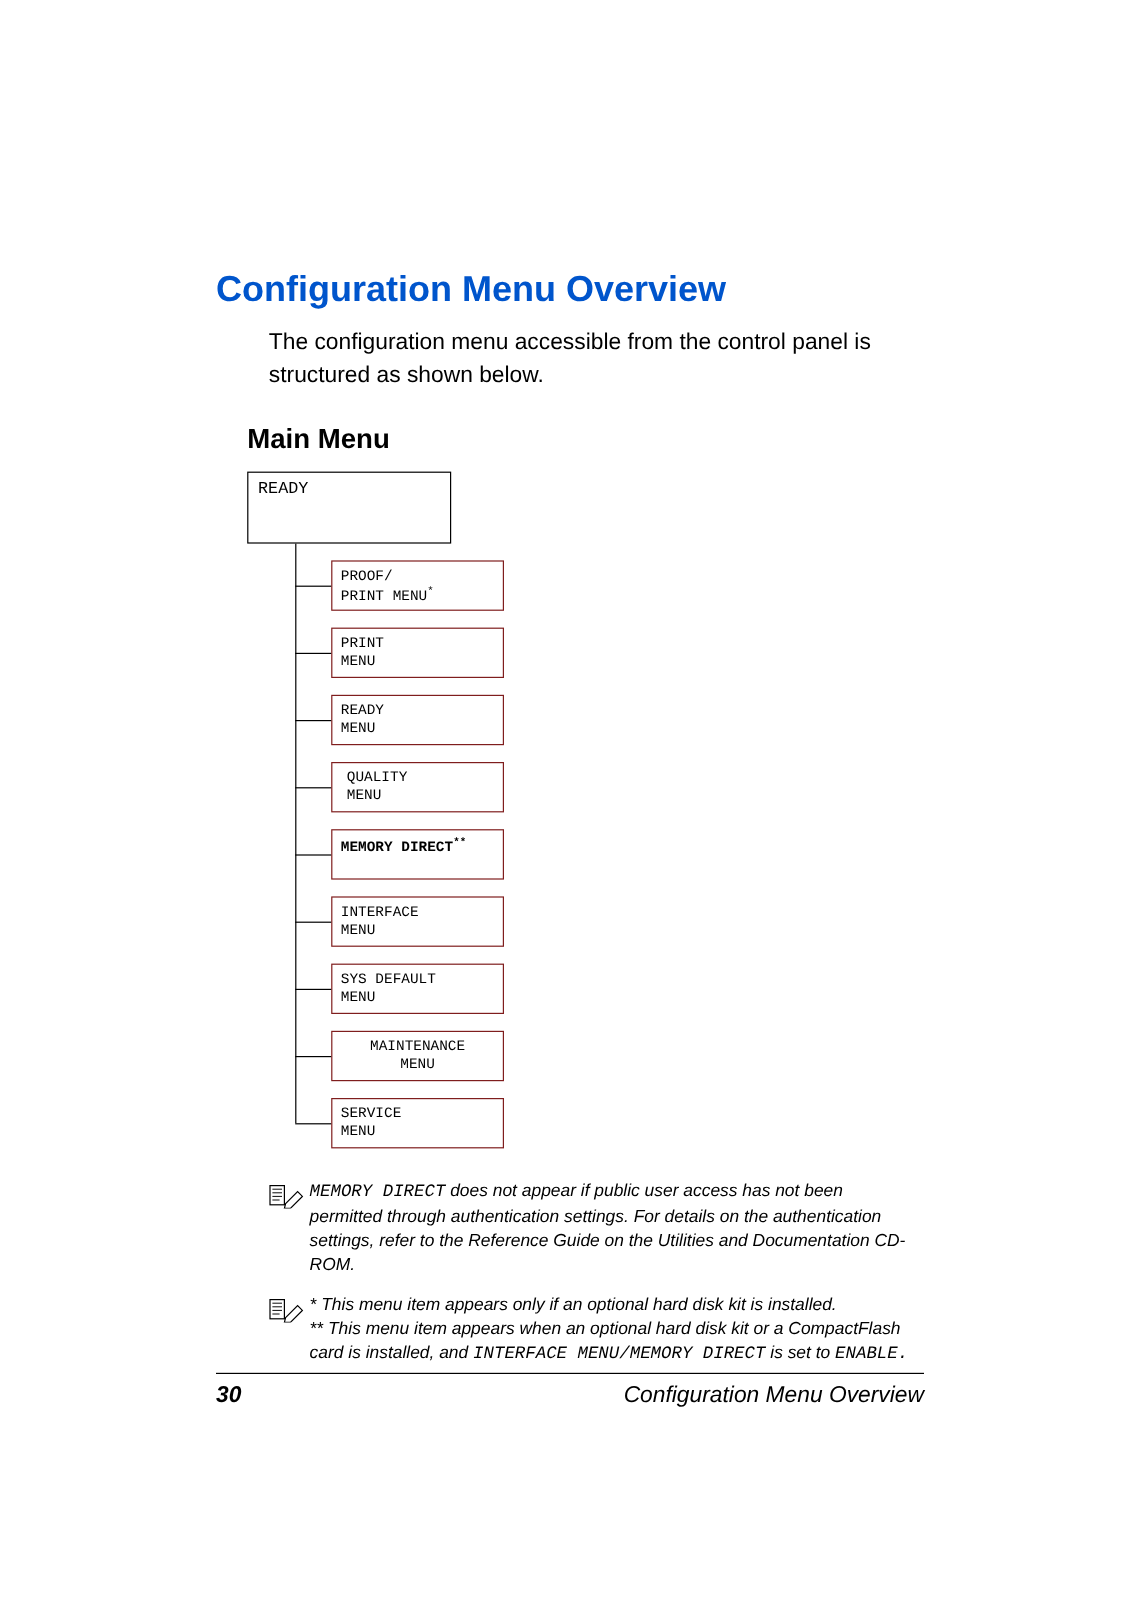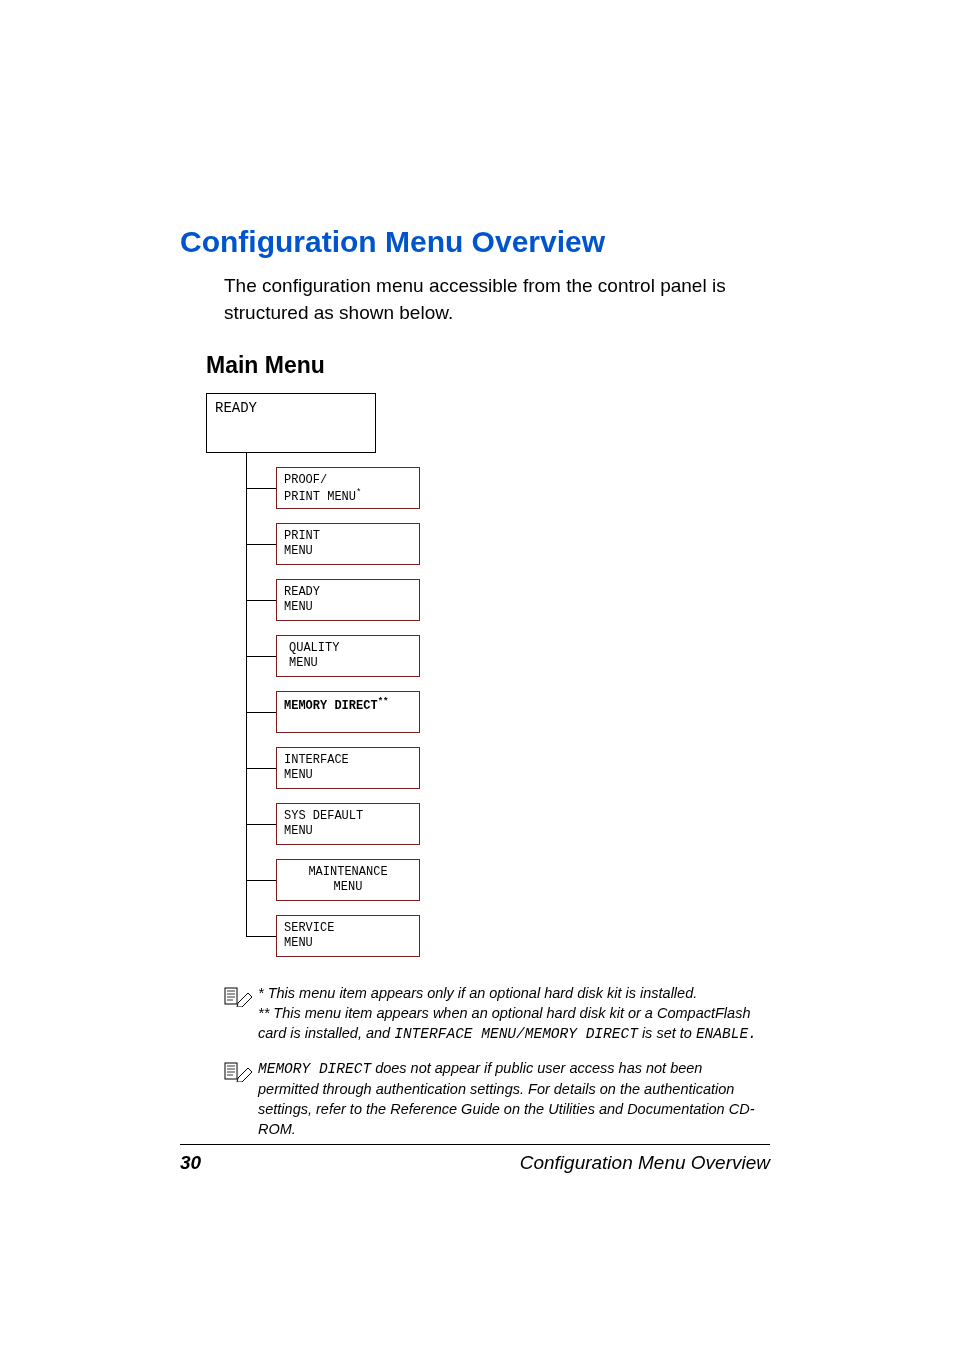--- a/index.html
+++ b/index.html
@@ -181,38 +181,38 @@
           <svg class="note-svg" viewBox="0 0 30 22">
             <rect x="1" y="3" width="12" height="16" fill="none" stroke="#000" stroke-width="1"></rect>
             <line x1="3" y1="6" x2="11" y2="6" stroke="#000" stroke-width="0.8"></line>
             <line x1="3" y1="9" x2="11" y2="9" stroke="#000" stroke-width="0.8"></line>
             <line x1="3" y1="12" x2="11" y2="12" stroke="#000" stroke-width="0.8"></line>
             <line x1="3" y1="15" x2="9" y2="15" stroke="#000" stroke-width="0.8"></line>
             <path d="M 14 18 L 24 8 L 28 12 L 18 22 L 13 22 Z" fill="none" stroke="#000" stroke-width="1"></path>
           </svg>
         </div>
         <div class="note-text">
-          <span>* This menu item appears only if an optional hard disk kit is installed.</span><br>
-          <span>** This menu item appears when an optional hard disk kit or a CompactFlash card is installed, and </span><span class="mono-inline">INTERFACE MENU/MEMORY DIRECT</span><span> is set to </span><span class="mono-inline">ENABLE.</span>
+          <span class="mono-inline">MEMORY DIRECT</span><span> does not appear if public user access has not been permitted through authentication settings. For details on the authentication settings, refer to the Reference Guide on the Utilities and Documentation CD-ROM.</span>
         </div>
       </div>
 
       <div class="note-row">
         <div class="note-icon">
           <svg class="note-svg" viewBox="0 0 30 22">
             <rect x="1" y="3" width="12" height="16" fill="none" stroke="#000" stroke-width="1"></rect>
             <line x1="3" y1="6" x2="11" y2="6" stroke="#000" stroke-width="0.8"></line>
             <line x1="3" y1="9" x2="11" y2="9" stroke="#000" stroke-width="0.8"></line>
             <line x1="3" y1="12" x2="11" y2="12" stroke="#000" stroke-width="0.8"></line>
             <line x1="3" y1="15" x2="9" y2="15" stroke="#000" stroke-width="0.8"></line>
             <path d="M 14 18 L 24 8 L 28 12 L 18 22 L 13 22 Z" fill="none" stroke="#000" stroke-width="1"></path>
           </svg>
         </div>
         <div class="note-text">
-          <span class="mono-inline">MEMORY DIRECT</span><span> does not appear if public user access has not been permitted through authentication settings. For details on the authentication settings, refer to the Reference Guide on the Utilities and Documentation CD-ROM.</span>
+          <span>* This menu item appears only if an optional hard disk kit is installed.</span><br>
+          <span>** This menu item appears when an optional hard disk kit or a CompactFlash card is installed, and </span><span class="mono-inline">INTERFACE MENU/MEMORY DIRECT</span><span> is set to </span><span class="mono-inline">ENABLE.</span>
         </div>
       </div>
 
     </div>
 
   </div>
 
   <div class="footer-rule"></div>
   <div class="footer">
     <span class="pg">30</span>

